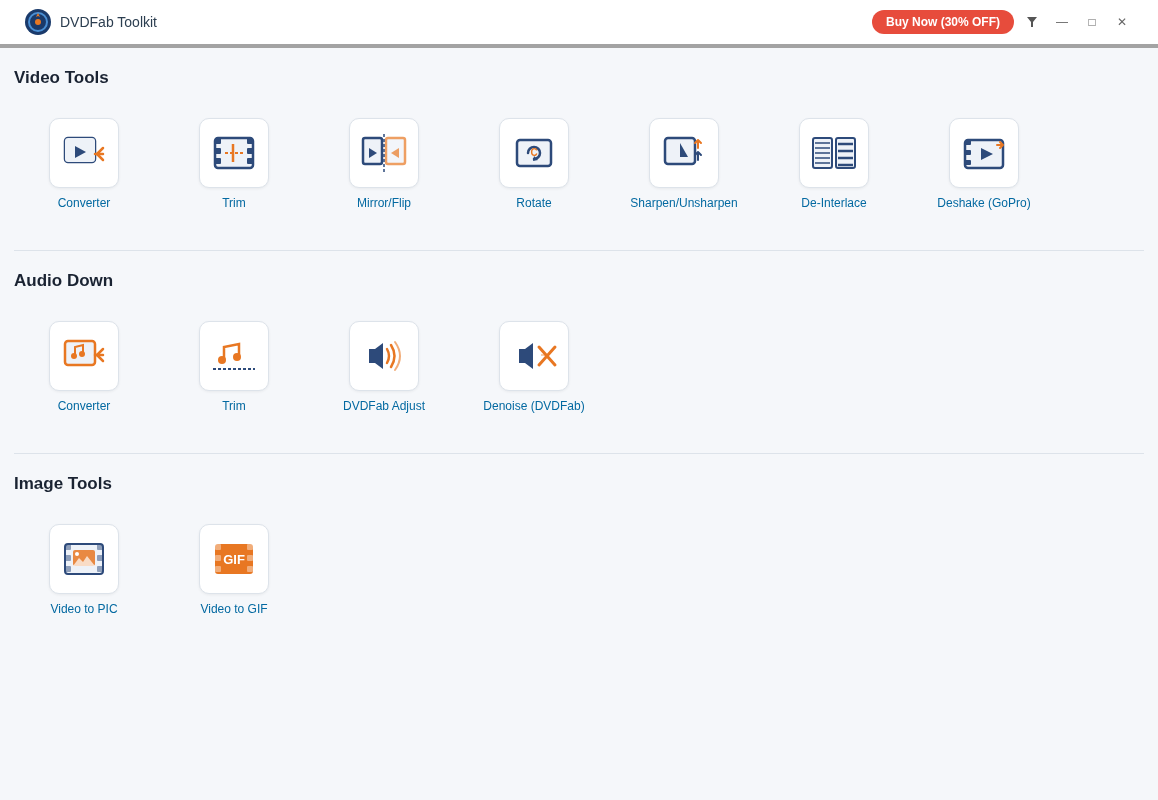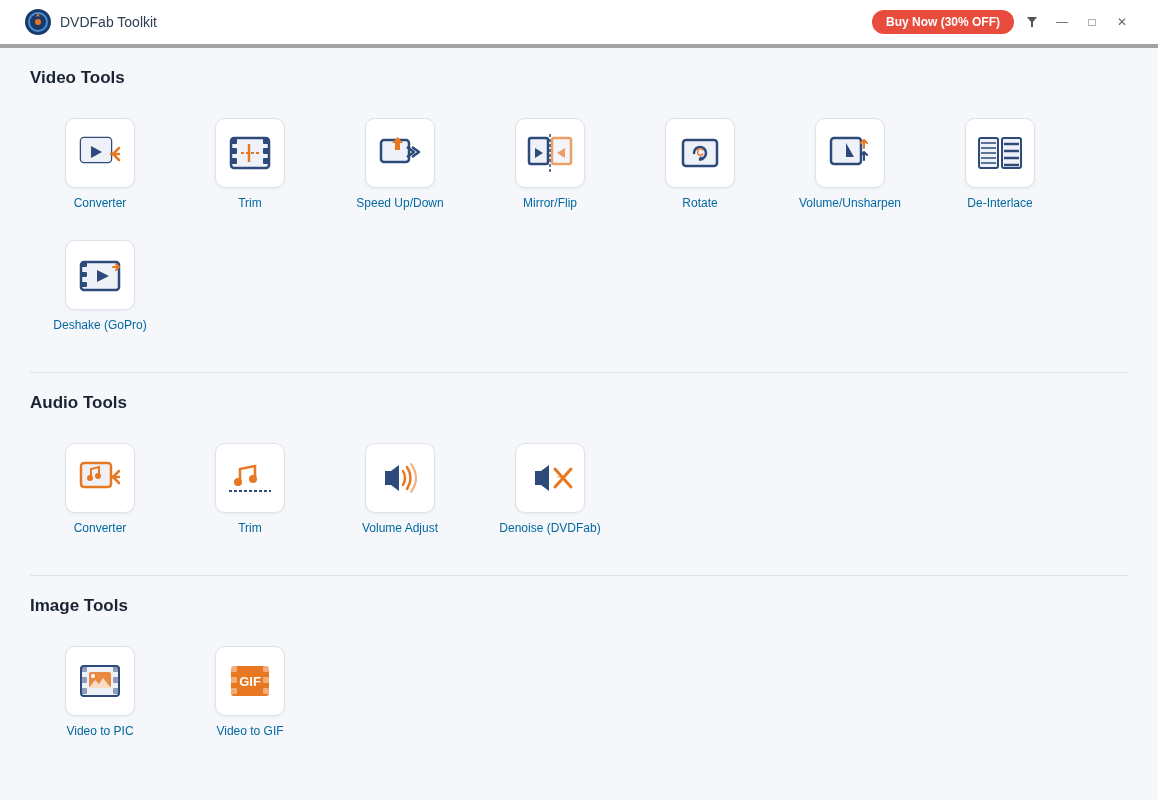--- a/index.html
+++ b/index.html
@@ -63,21 +63,21 @@
       color: #666;
       font-size: 12px;
       border-radius: 4px;
     }
 
     
     .main {
       background: #f5f7fa;
       height: calc(800px - 48px);
       overflow-y: auto;
-      padding: 20px 30px;
+      padding: 20px 14px;
     }
 
     .section-title {
       font-size: 17px;
       font-weight: 700;
       color: #1a2332;
       margin-bottom: 20px;
     }
 
     .tools-grid {
@@ -187,33 +187,20 @@
             <rect x="36" y="18" width="6" height="6" rx="1" fill="#2d4a7a"></rect>
             <rect x="36" y="28" width="6" height="6" rx="1" fill="#2d4a7a"></rect>
 
             <line x1="14" y1="23" x2="32" y2="23" stroke="#e87722" stroke-width="2" stroke-dasharray="3,2"></line>
             <line x1="22" y1="14" x2="22" y2="32" stroke="#e87722" stroke-width="2.5"></line>
           </svg>
         </div>
         <span class="tool-label">Trim</span>
       </div>
 
-      <div class="tool-item">
-        <div class="tool-icon-box">
-          <svg width="46" height="46" viewBox="0 0 46 46">
-            <rect x="4" y="10" width="28" height="22" rx="3" fill="#eef2f8" stroke="#2d4a7a" stroke-width="2.5"></rect>
-
-            <polygon points="18,13 18,20 23,20 23,13 26,13 20.5,7 15,13" fill="#e87722"></polygon>
-
-            <path d="M35 17 L42 22 L35 27" fill="none" stroke="#2d4a7a" stroke-width="2.5" stroke-linejoin="round"></path>
-            <path d="M30 17 L37 22 L30 27" fill="none" stroke="#2d4a7a" stroke-width="2.5" stroke-linejoin="round"></path>
-          </svg>
-        </div>
-        <span class="tool-label">Speed Up/Down</span>
-      </div>
 
       <div class="tool-item">
         <div class="tool-icon-box">
           <svg width="46" height="46" viewBox="0 0 46 46">
             <rect x="2" y="8" width="19" height="26" rx="2" fill="#eef2f8" stroke="#2d4a7a" stroke-width="2.5"></rect>
             <rect x="25" y="8" width="19" height="26" rx="2" fill="#eef2f8" stroke="#e87722" stroke-width="2.5" opacity="0.7"></rect>
             <line x1="23" y1="4" x2="23" y2="42" stroke="#2d4a7a" stroke-width="1.5" stroke-dasharray="3,2"></line>
             <polygon points="8,18 8,28 16,23" fill="#2d4a7a"></polygon>
             <polygon points="38,18 38,28 30,23" fill="#e87722" opacity="0.7"></polygon>
           </svg>
@@ -240,21 +227,21 @@
         <div class="tool-icon-box">
           <svg width="46" height="46" viewBox="0 0 46 46">
             <rect x="4" y="8" width="30" height="26" rx="3" fill="#eef2f8" stroke="#2d4a7a" stroke-width="2.5"></rect>
 
             <polygon points="19,13 19,27 27,27" fill="#2d4a7a"></polygon>
 
             <path d="M37 10 L37 18 M34 13 L37 10 L40 13" stroke="#e87722" stroke-width="2" stroke-linecap="round" stroke-linejoin="round" fill="none"></path>
             <path d="M37 22 L37 30 M34 25 L37 22 L40 25" stroke="#2d4a7a" stroke-width="2" stroke-linecap="round" stroke-linejoin="round" fill="none"></path>
           </svg>
         </div>
-        <span class="tool-label">Volume/Unsharpen</span>
+        <span class="tool-label">Sharpen/Unsharpen</span>
       </div>
 
       <div class="tool-item">
         <div class="tool-icon-box">
           <svg width="46" height="46" viewBox="0 0 46 46">
 
             <rect x="2" y="8" width="19" height="30" rx="2" fill="#eef2f8" stroke="#2d4a7a" stroke-width="2"></rect>
             <line x1="4" y1="13" x2="19" y2="13" stroke="#2d4a7a" stroke-width="1.5"></line>
             <line x1="4" y1="18" x2="19" y2="18" stroke="#2d4a7a" stroke-width="1.5"></line>
             <line x1="4" y1="23" x2="19" y2="23" stroke="#2d4a7a" stroke-width="1.5"></line>
@@ -287,21 +274,21 @@
         </div>
         <span class="tool-label">Deshake (GoPro)</span>
       </div>
 
     </div>
   </div>
 
   <hr class="divider">
 
   <div>
-    <div class="section-title">Audio Tools</div>
+    <div class="section-title">Audio Down</div>
     <div class="tools-grid">
 
       <div class="tool-item">
         <div class="tool-icon-box">
           <svg width="46" height="46" viewBox="0 0 46 46">
             <rect x="4" y="8" width="30" height="24" rx="3" fill="#eef2f8" stroke="#e87722" stroke-width="2.5"></rect>
 
             <path d="M14 22 L14 14 L22 12 L22 20" fill="none" stroke="#e87722" stroke-width="2" stroke-linecap="round"></path>
             <circle cx="13" cy="23" r="3" fill="#e87722"></circle>
             <circle cx="21" cy="21" r="3" fill="#e87722"></circle>
@@ -331,21 +318,21 @@
         <div class="tool-icon-box">
           <svg width="46" height="46" viewBox="0 0 46 46">
 
             <polygon points="8,16 8,30 14,30 22,36 22,10 14,16" fill="#2d4a7a"></polygon>
 
             <path d="M26 16 Q30 23 26 30" fill="none" stroke="#e87722" stroke-width="2.5" stroke-linecap="round"></path>
             <path d="M30 12 Q37 23 30 34" fill="none" stroke="#e87722" stroke-width="2.5" stroke-linecap="round"></path>
             <path d="M34 9 Q44 23 34 37" fill="none" stroke="#e87722" stroke-width="2" stroke-linecap="round" opacity="0.6"></path>
           </svg>
         </div>
-        <span class="tool-label">Volume Adjust</span>
+        <span class="tool-label">DVDFab Adjust</span>
       </div>
 
       <div class="tool-item">
         <div class="tool-icon-box">
           <svg width="46" height="46" viewBox="0 0 46 46">
 
             <polygon points="8,16 8,30 14,30 22,36 22,10 14,16" fill="#2d4a7a"></polygon>
 
             <line x1="28" y1="14" x2="44" y2="32" stroke="#e87722" stroke-width="3" stroke-linecap="round"></line>
             <line x1="44" y1="14" x2="28" y2="32" stroke="#e87722" stroke-width="3" stroke-linecap="round"></line>

